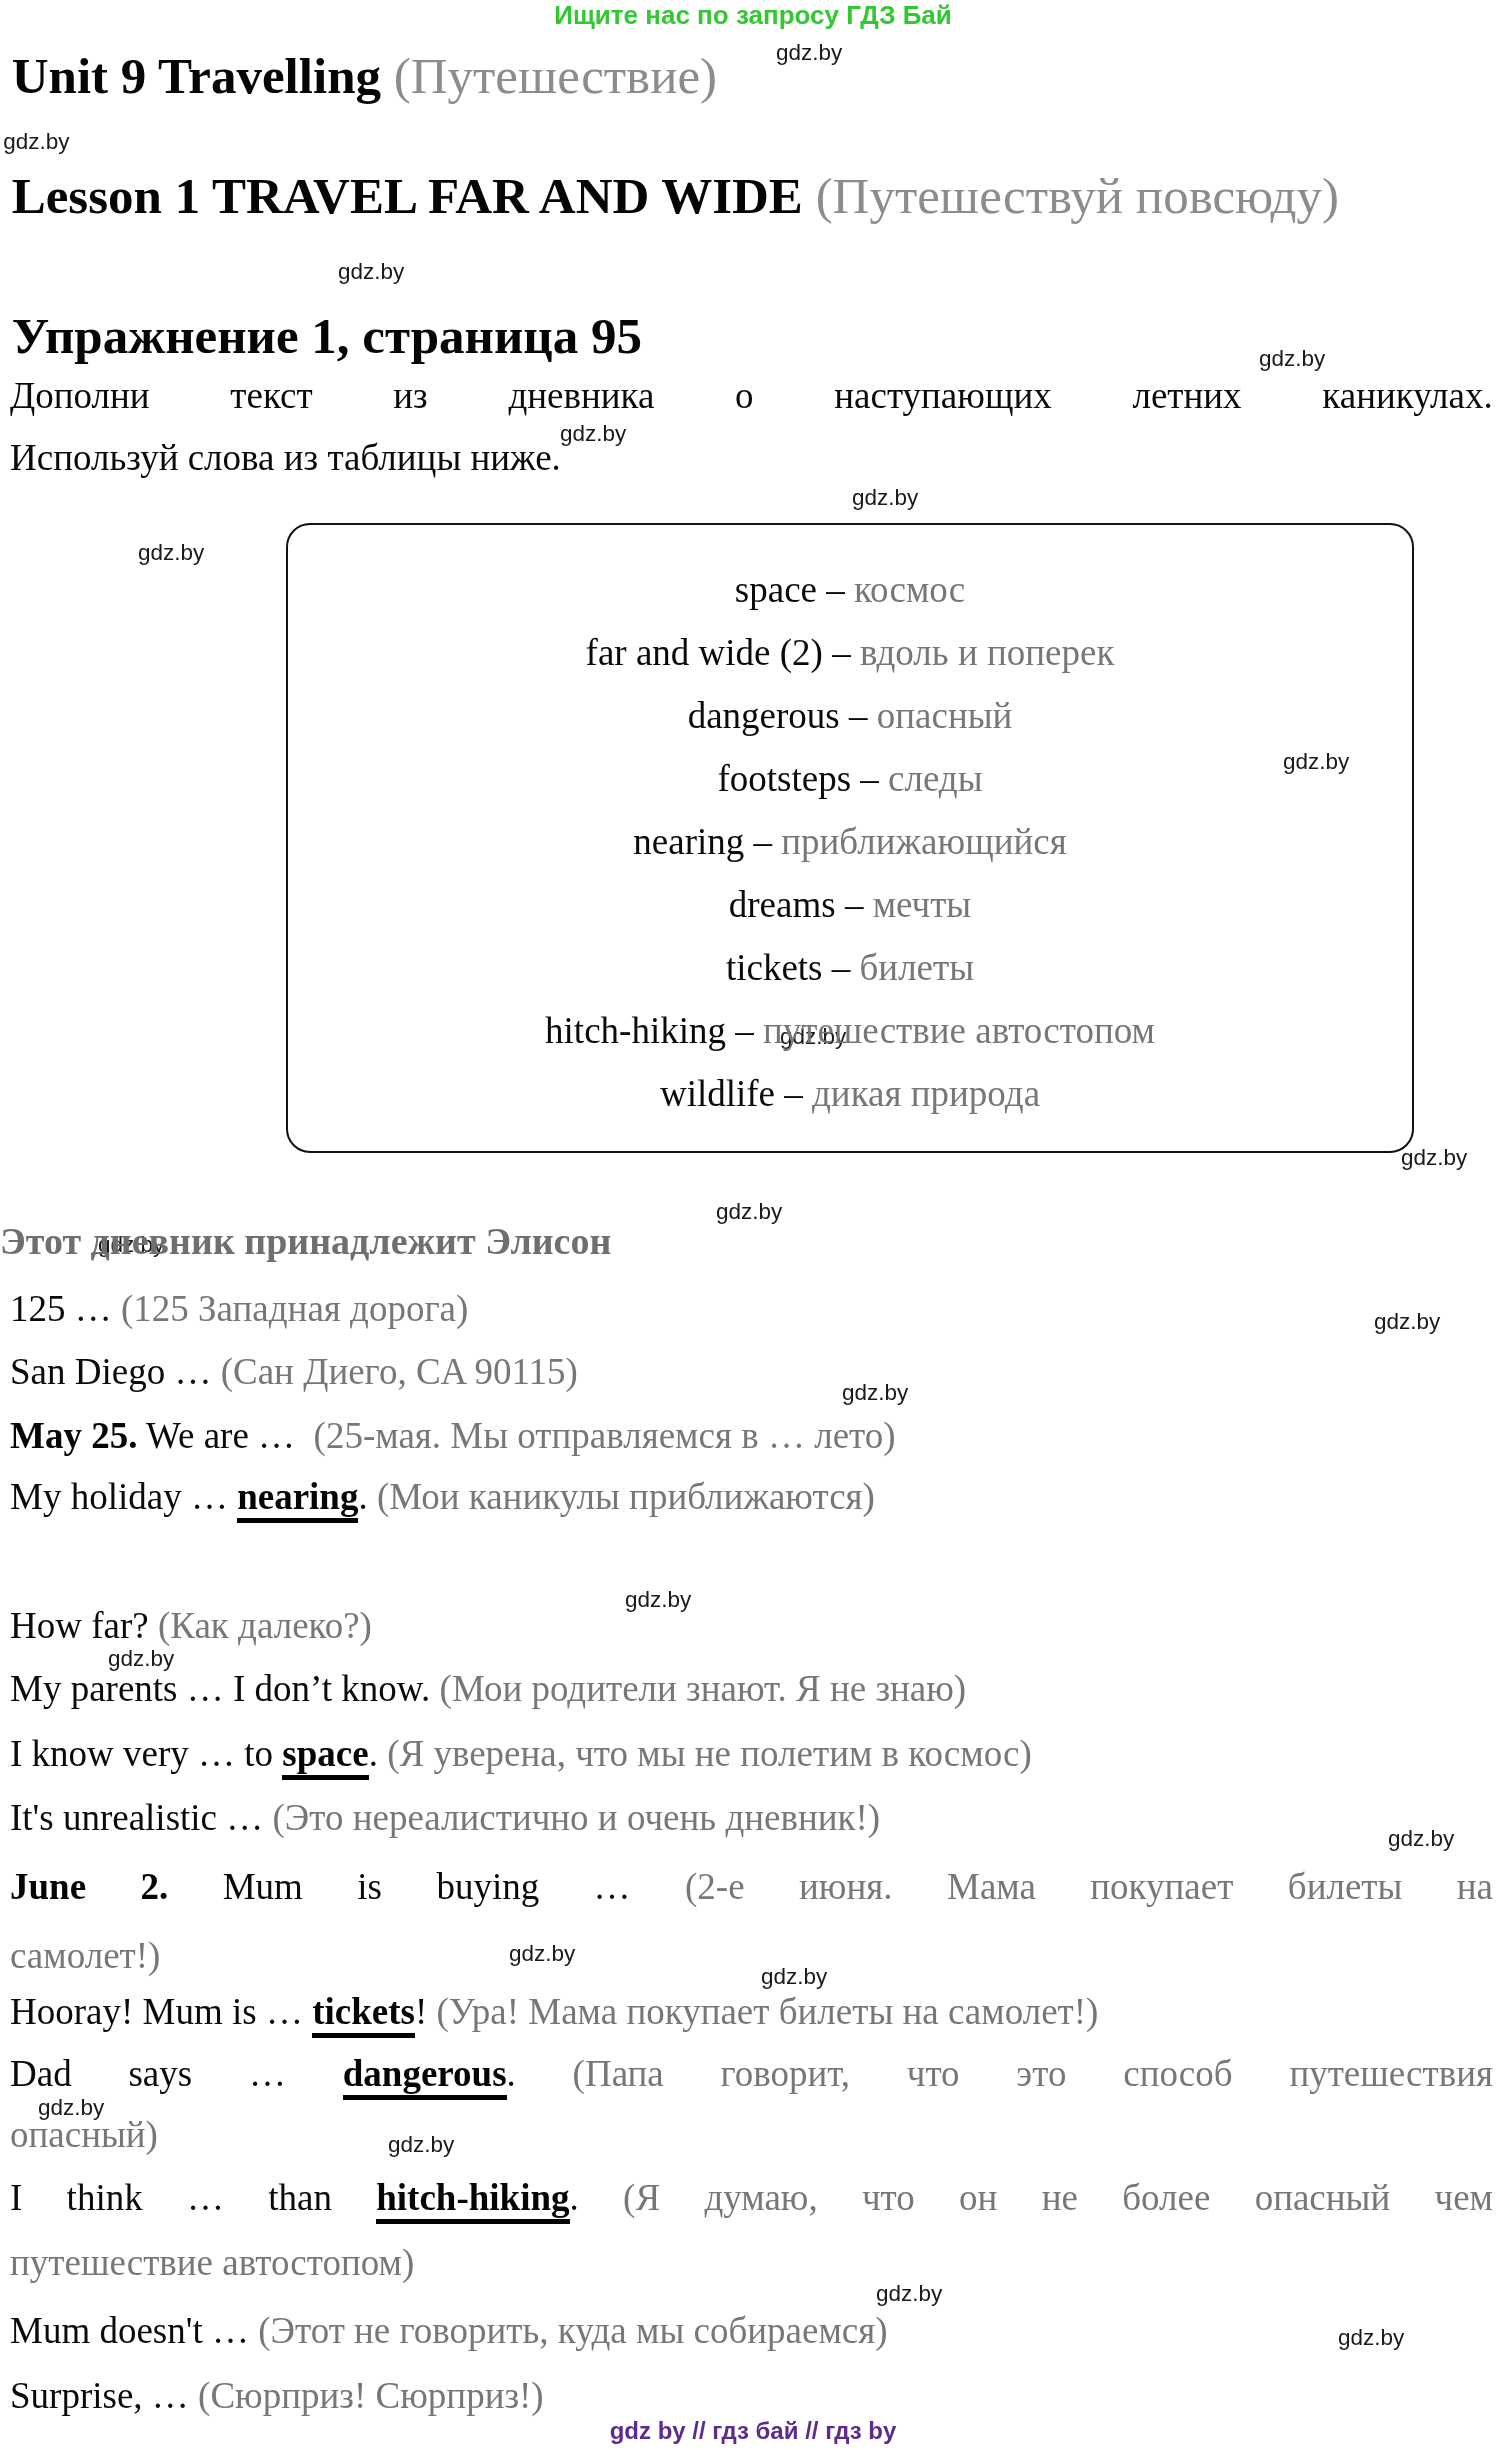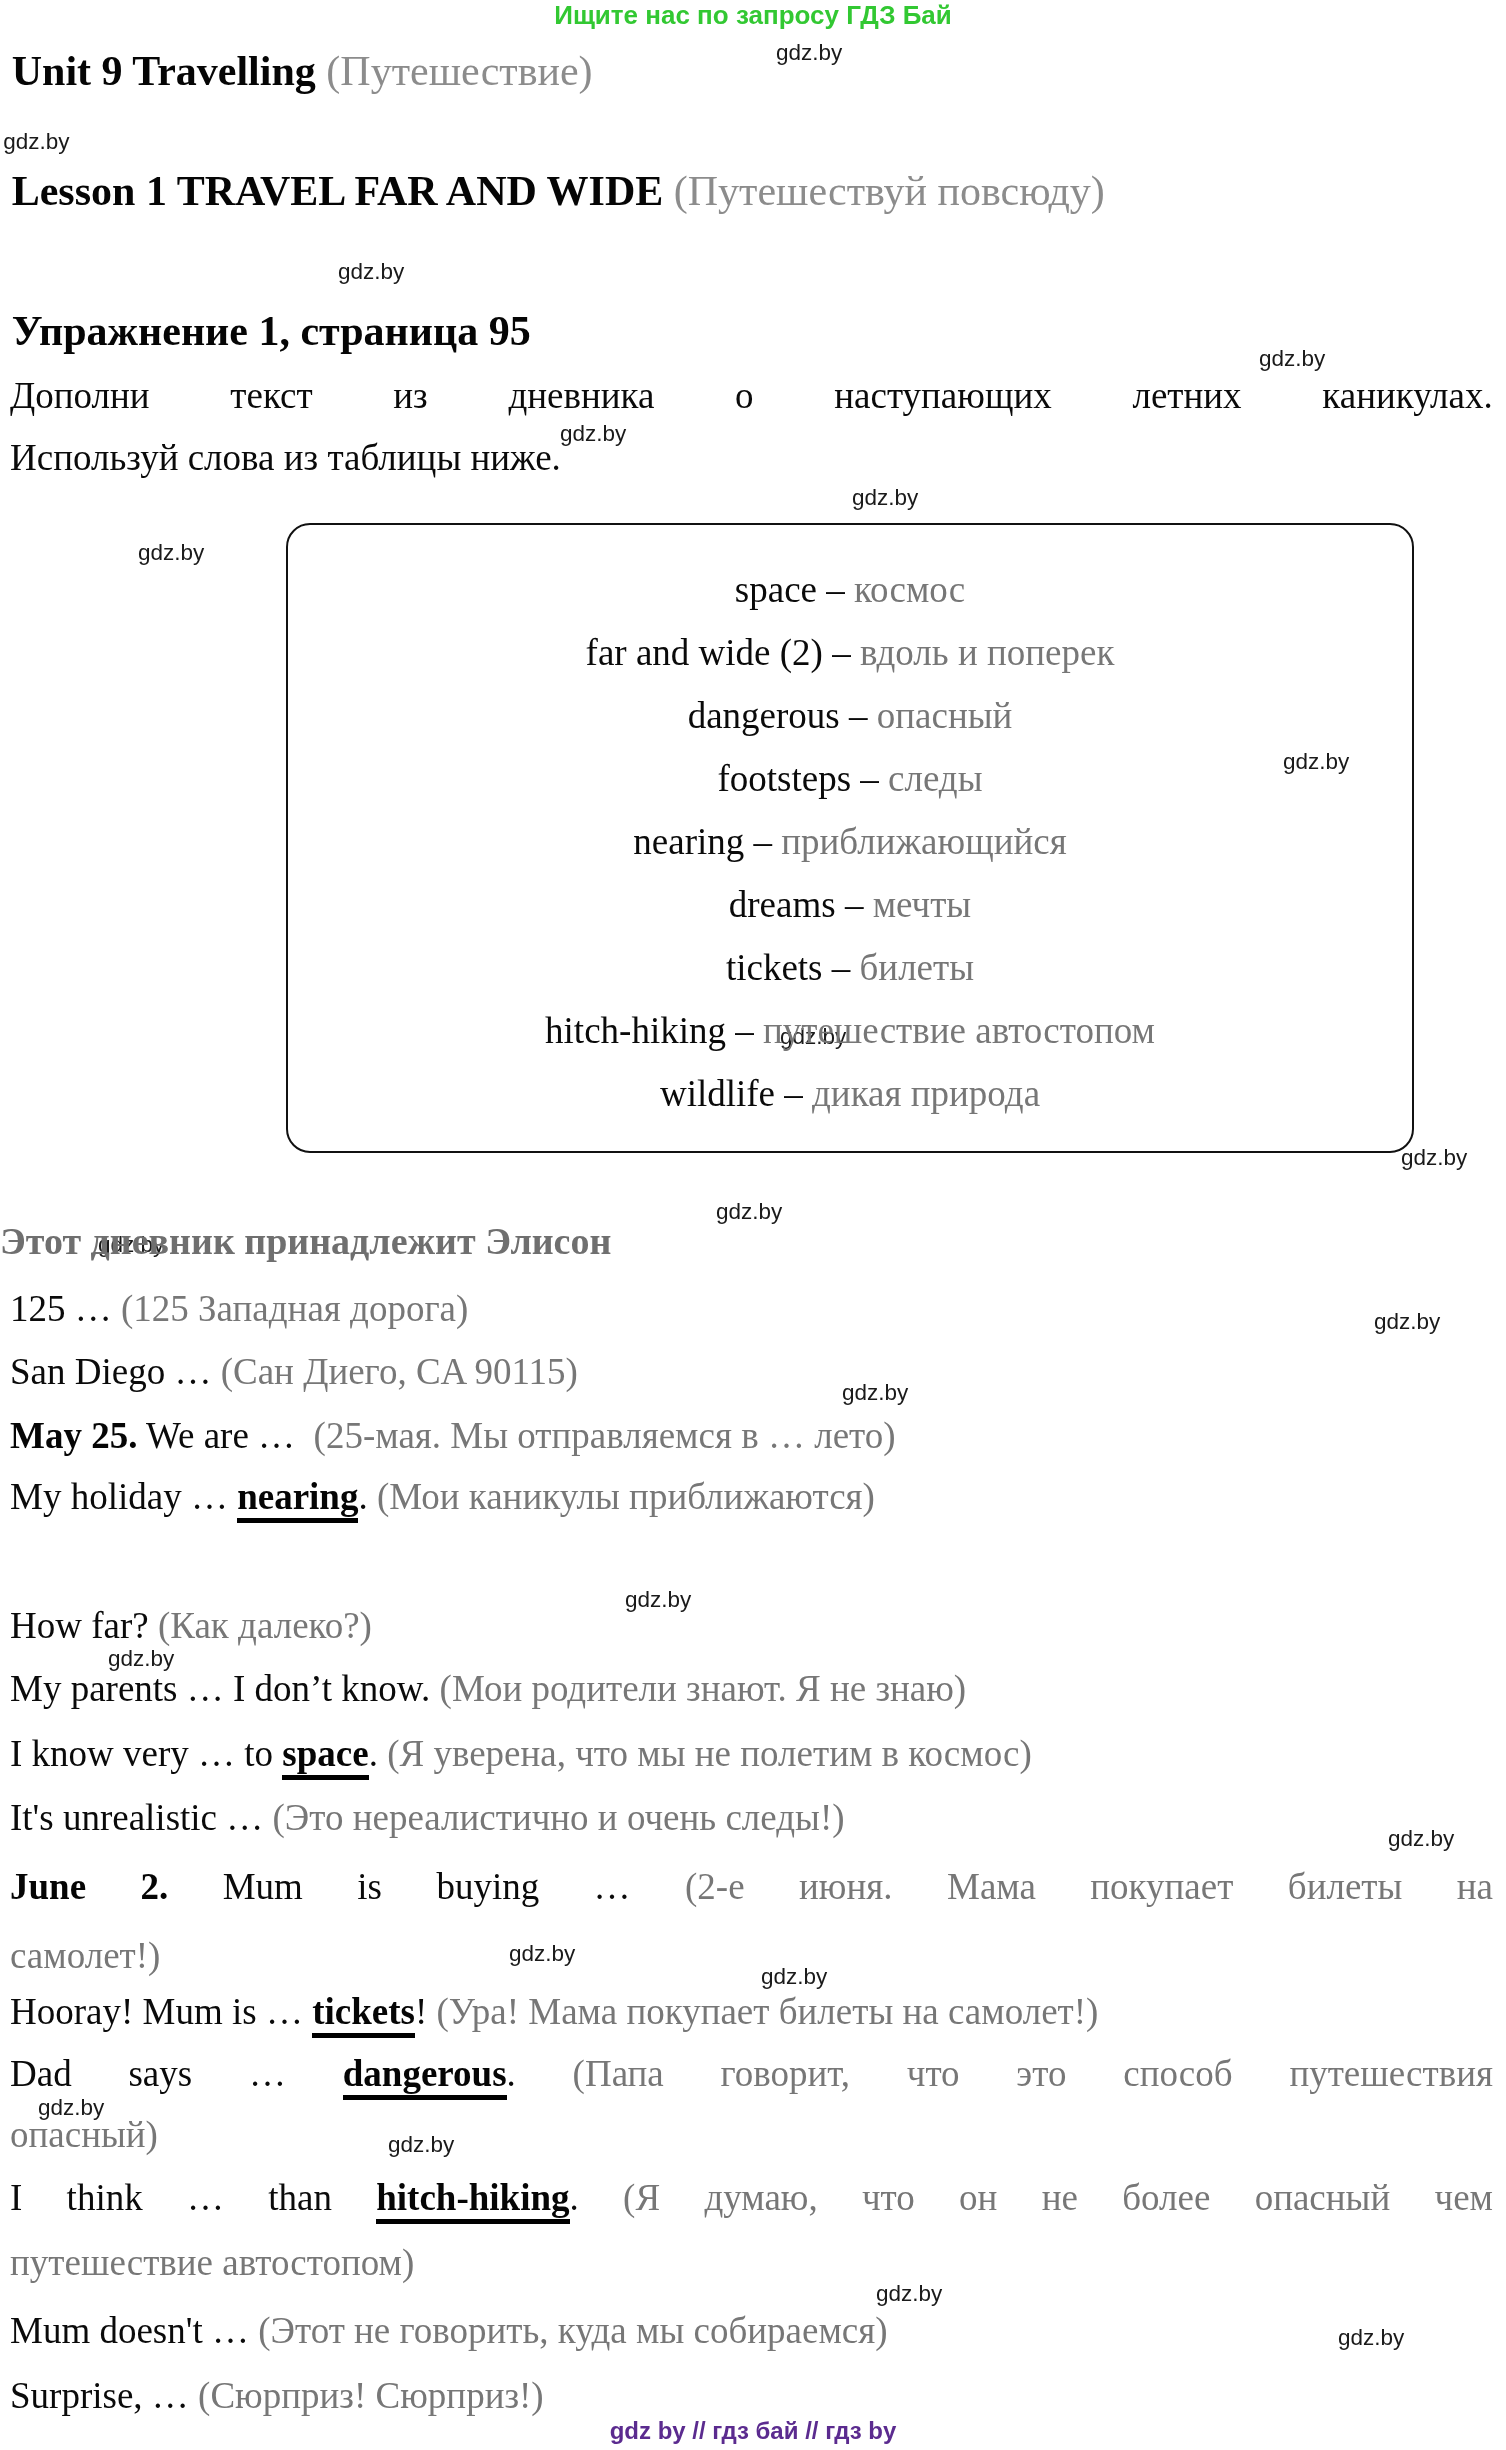--- a/index.html
+++ b/index.html
@@ -9,21 +9,21 @@
   
   .promo{top:0;left:0;width:100%;text-align:center;
          font-family:"Liberation Sans","DejaVu Sans",sans-serif;
          font-size:26px;font-weight:bold;}
   .wm{position:absolute;font-family:"Liberation Sans","DejaVu Sans",sans-serif;
       font-size:22.5px;color:#1a1a1a;white-space:nowrap;}
   .footer{top:2417px;left:0;width:100%;text-align:center;
           font-family:"Liberation Sans","DejaVu Sans",sans-serif;
           font-size:24px;font-weight:bold;}
   
-  .h-line{left:11.7px;white-space:nowrap;font-size:42px;line-height:1.15;text-align:center;}
+  .h-line{left:11.7px;white-space:nowrap;font-size:51px;line-height:1.15;text-align:center;}
   .h-bold{font-weight:bold;color:#050505;}
   .h-gray{color:#8c8c8c;}
   
   .task{left:10px;right:13.3px;font-size:37px;line-height:1.2;color:#0a0a0a;}
   .jline{text-align:justify;text-align-last:justify;-moz-text-align-last:justify;text-justify:inter-word;}
   
   .vocab-box{left:286px;top:523px;width:1128px;height:630px;box-sizing:border-box;
              border:2.5px solid #111;border-radius:24px;}
   .vocab-list{padding-top:33px;}
   .vocab-line{height:63px;line-height:63px;text-align:center;font-size:37px;white-space:nowrap;}
@@ -100,21 +100,21 @@
 
 <div class="abs diary-title">Этот дневник принадлежит Элисон</div>
 <div class="abs diary-lines">
     <div class="diary-line" style="top: 1288px;"><span class="seg-en">125 … </span><span class="seg-ru">(125 Западная дорога)</span></div>
     <div class="diary-line" style="top: 1351px;"><span class="seg-en">San Diego … </span><span class="seg-ru">(Сан Диего, CA 90115)</span></div>
     <div class="diary-line" style="top: 1415px;"><span class="seg-bold">May 25.</span><span class="seg-en"> We are … &nbsp;</span><span class="seg-ru">(25-мая. Мы отправляемся в … лето)</span></div>
     <div class="diary-line" style="top: 1476px;"><span class="seg-en">My holiday … </span><span class="seg-answer">nearing</span><span class="seg-en">. </span><span class="seg-ru">(Мои каникулы приближаются)</span></div>
     <div class="diary-line" style="top: 1605px;"><span class="seg-en">How far? </span><span class="seg-ru">(Как далеко?)</span></div>
     <div class="diary-line" style="top: 1668px;"><span class="seg-en">My parents … I don’t know. </span><span class="seg-ru">(Мои родители знают. Я не знаю)</span></div>
     <div class="diary-line" style="top: 1733px;"><span class="seg-en">I know very … to </span><span class="seg-answer">space</span><span class="seg-en">. </span><span class="seg-ru">(Я уверена, что мы не полетим в космос)</span></div>
-    <div class="diary-line" style="top: 1797px;"><span class="seg-en">It's unrealistic … </span><span class="seg-ru">(Это нереалистично и очень следы!)</span></div>
+    <div class="diary-line" style="top: 1797px;"><span class="seg-en">It's unrealistic … </span><span class="seg-ru">(Это нереалистично и очень дневник!)</span></div>
     <div class="diary-line jline" style="top: 1866px;"><span class="seg-bold">June 2.</span><span class="seg-en"> Mum is buying … </span><span class="seg-ru">(2-е июня. Мама покупает билеты на</span></div>
     <div class="diary-line" style="top: 1935px;"><span class="seg-ru">самолет!)</span></div>
     <div class="diary-line" style="top: 1991px;"><span class="seg-en">Hooray! Mum is … </span><span class="seg-answer">tickets</span><span class="seg-en">! </span><span class="seg-ru">(Ура! Мама покупает билеты на самолет!)</span></div>
     <div class="diary-line jline" style="top: 2053px;"><span class="seg-en">Dad says … </span><span class="seg-answer">dangerous</span><span class="seg-en">. </span><span class="seg-ru">(Папа говорит, что это способ путешествия</span></div>
     <div class="diary-line" style="top: 2114px;"><span class="seg-ru">опасный)</span></div>
     <div class="diary-line jline" style="top: 2177px;"><span class="seg-en">I think … than </span><span class="seg-answer">hitch-hiking</span><span class="seg-en">. </span><span class="seg-ru">(Я думаю, что он не более опасный чем</span></div>
     <div class="diary-line" style="top: 2242px;"><span class="seg-ru">путешествие автостопом)</span></div>
     <div class="diary-line" style="top: 2310px;"><span class="seg-en">Mum doesn't … </span><span class="seg-ru">(Этот не говорить, куда мы собираемся)</span></div>
     <div class="diary-line" style="top: 2375px;"><span class="seg-en">Surprise, … </span><span class="seg-ru">(Сюрприз! Сюрприз!)</span></div>
   </div>

